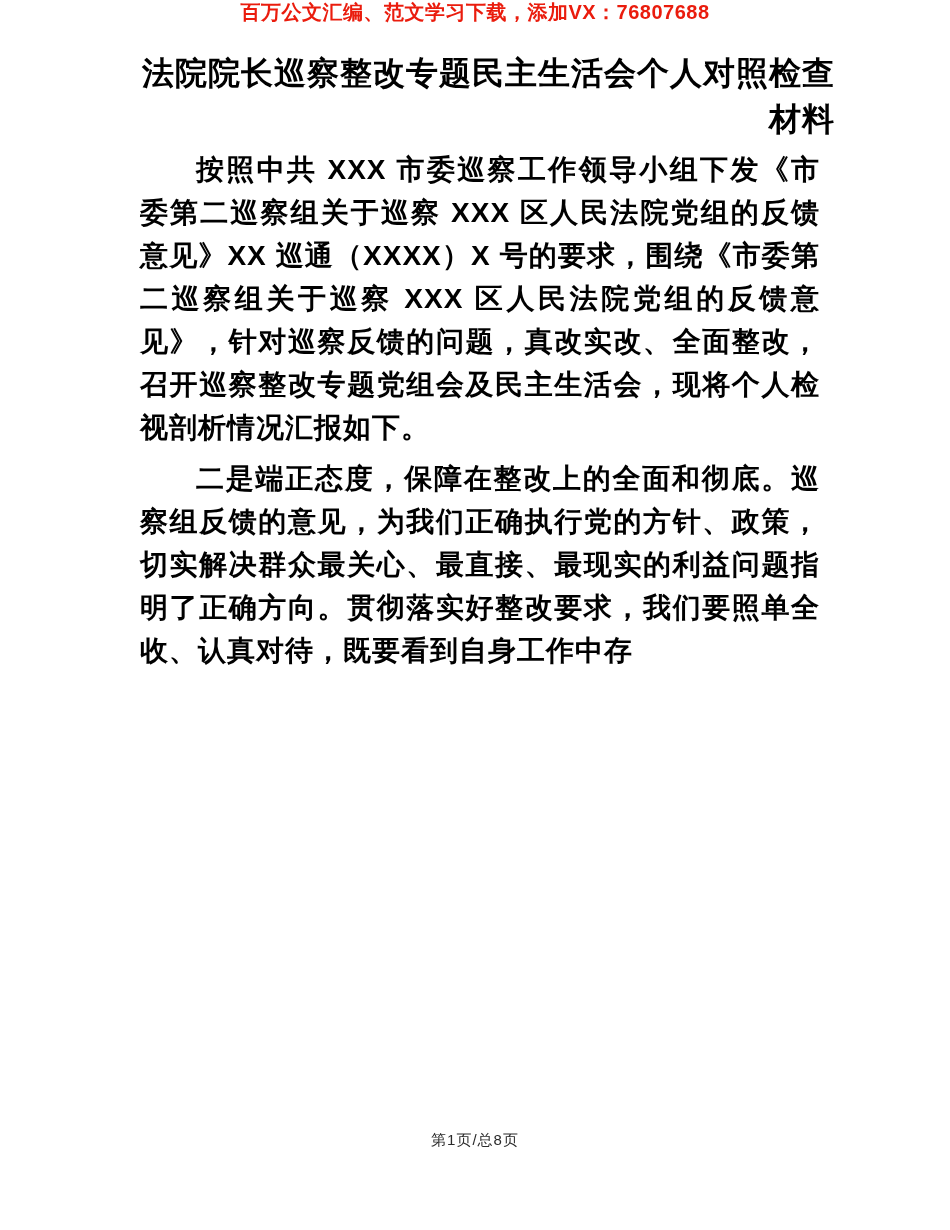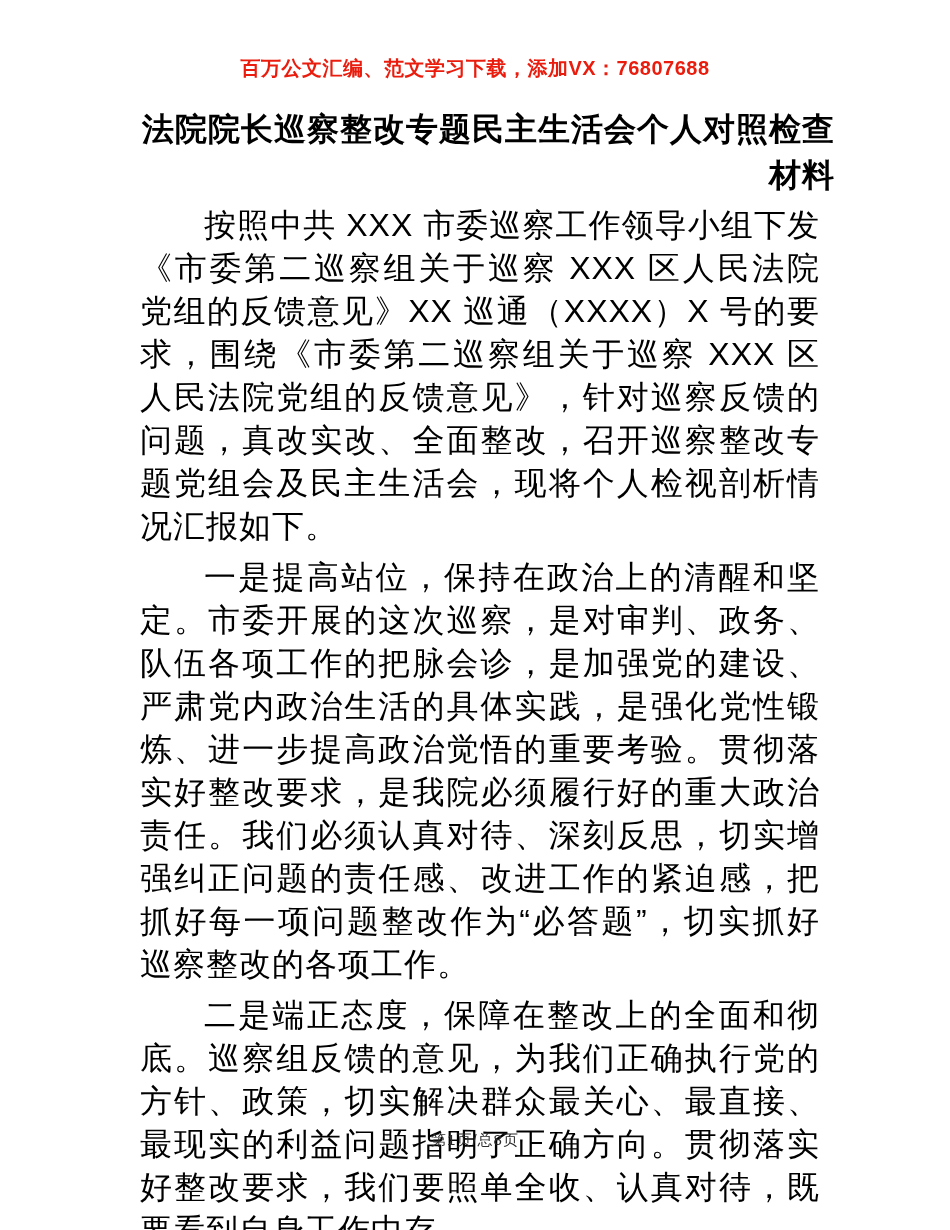--- a/index.html
+++ b/index.html
@@ -10,21 +10,20 @@
   .page {
     position: relative;
     width: 950px;
     height: 1230px;
     background: var(--background, #ffffff);
     overflow: hidden;
     font-family: "Liberation Sans", sans-serif;
     color: var(--text, #000000);
   }
   .promo {
-    padding-top: 56px;
     margin: 0 120px;
     text-align: center;
     color: var(--accent-red, #ea1c0d);
     font-size: 20px;
     line-height: 24px;
     font-weight: bold;
     letter-spacing: 0.5px;
   }
   .warning {
     margin: 33px 0 0 0;
@@ -37,25 +36,26 @@
   .title {
     margin: 26px 115px 0 115px;
     font-size: 32px;
     line-height: 46px;
     font-weight: bold;
     text-align: right;
     letter-spacing: 1px;
   }
   .para {
     margin: 8px 130px 0 140px;
-    font-size: 32px;
+    font-size: 28px;
     line-height: 43px;
     text-align: justify;
     text-indent: 2em;
     letter-spacing: 1px;
+    font-weight: bold;
   }
   .para.first {
     margin-top: 6px;
   }
   .footer {
     position: absolute;
     top: 1130px;
     left: 0;
     width: 100%;
     text-align: center;
@@ -72,19 +72,18 @@
 <div class="page">
 
   <div class="promo">百万公文汇编、范文学习下载，添加VX：76807688</div>
 
 
   <h1 class="title">法院院长巡察整改专题民主生活会个人对照检查材料</h1>
 
   <p class="para first">按照中共 XXX 市委巡察工作领导小组下发《市委第二巡察组关于巡察 XXX 区人民法院党组的反馈意见》XX 巡通（XXXX）X 号的要求，围绕《市委第二巡察组关于巡察 XXX 区人民法院党组的反馈意见》，针对巡察反馈的问题，真改实改、全面整改，召开巡察整改专题党组会及民主生活会，现将个人检视剖析情况汇报如下。</p>
 
 
-  <p class="para">一是提高站位，保持在政治上的清醒和坚定。市委开展的这次巡察，是对审判、政务、队伍各项工作的把脉会诊，是加强党的建设、严肃党内政治生活的具体实践，是强化党性锻炼、进一步提高政治觉悟的重要考验。贯彻落实好整改要求，是我院必须履行好的重大政治责任。我们必须认真对待、深刻反思，切实增强纠正问题的责任感、改进工作的紧迫感，把抓好每一项问题整改作为“必答题”，切实抓好巡察整改的各项工作。</p>
 
   <p class="para">二是端正态度，保障在整改上的全面和彻底。巡察组反馈的意见，为我们正确执行党的方针、政策，切实解决群众最关心、最直接、最现实的利益问题指明了正确方向。贯彻落实好整改要求，我们要照单全收、认真对待，既要看到自身工作中存</p>
 
   <div class="footer">第1页/总8页</div>
 
 </div>
 
 </body></html>

